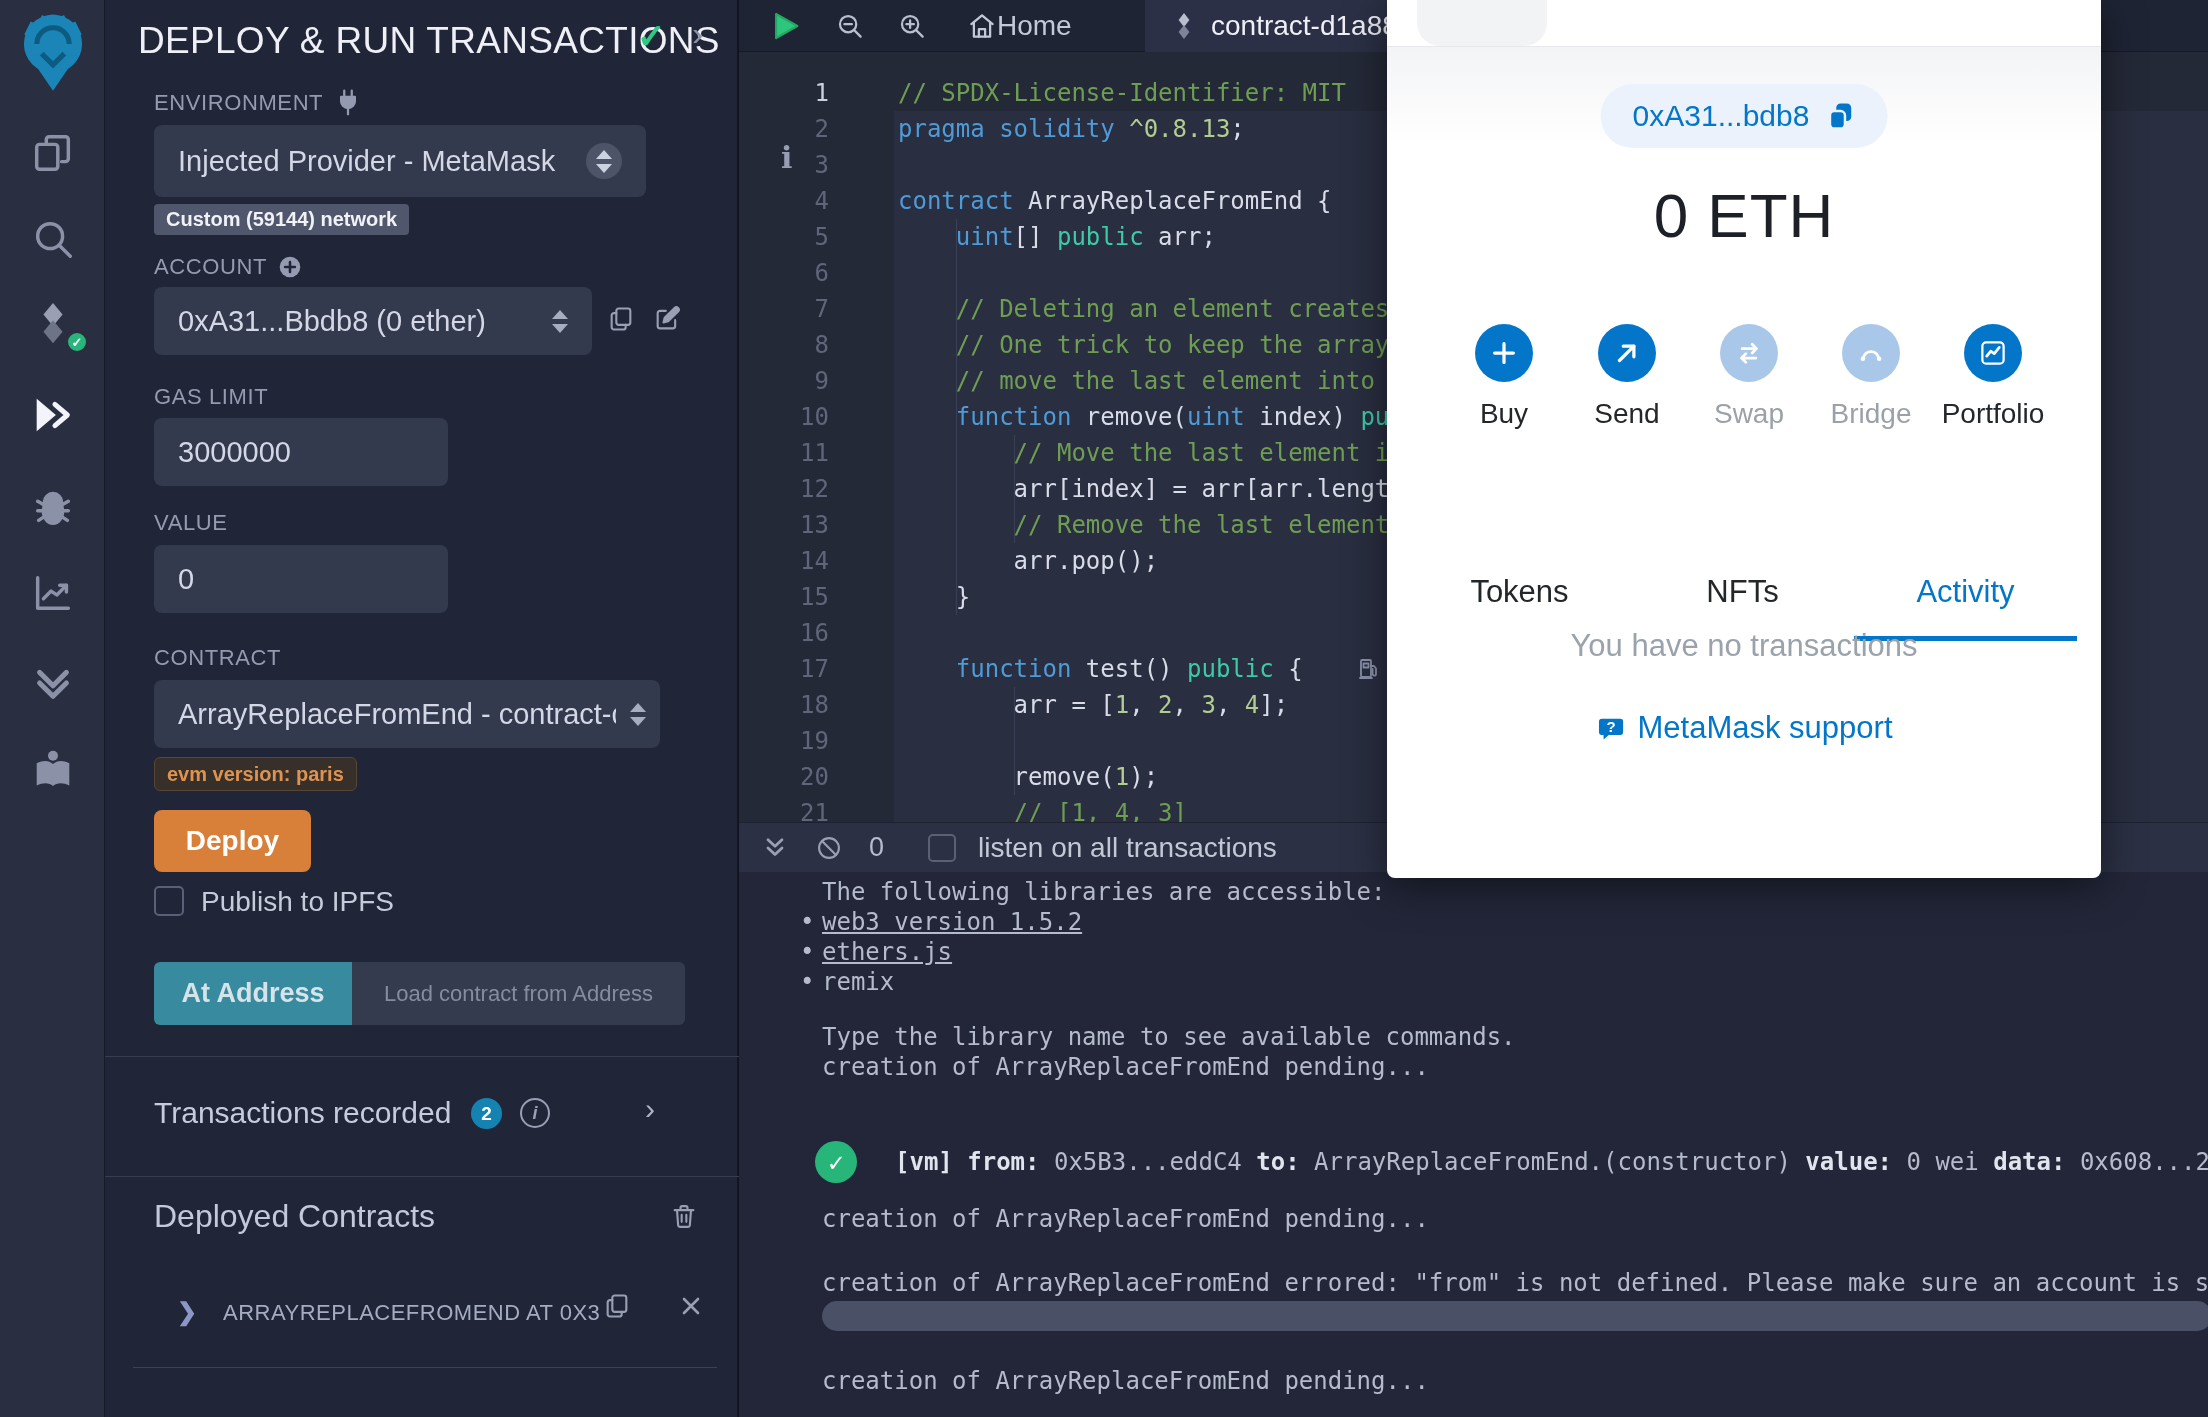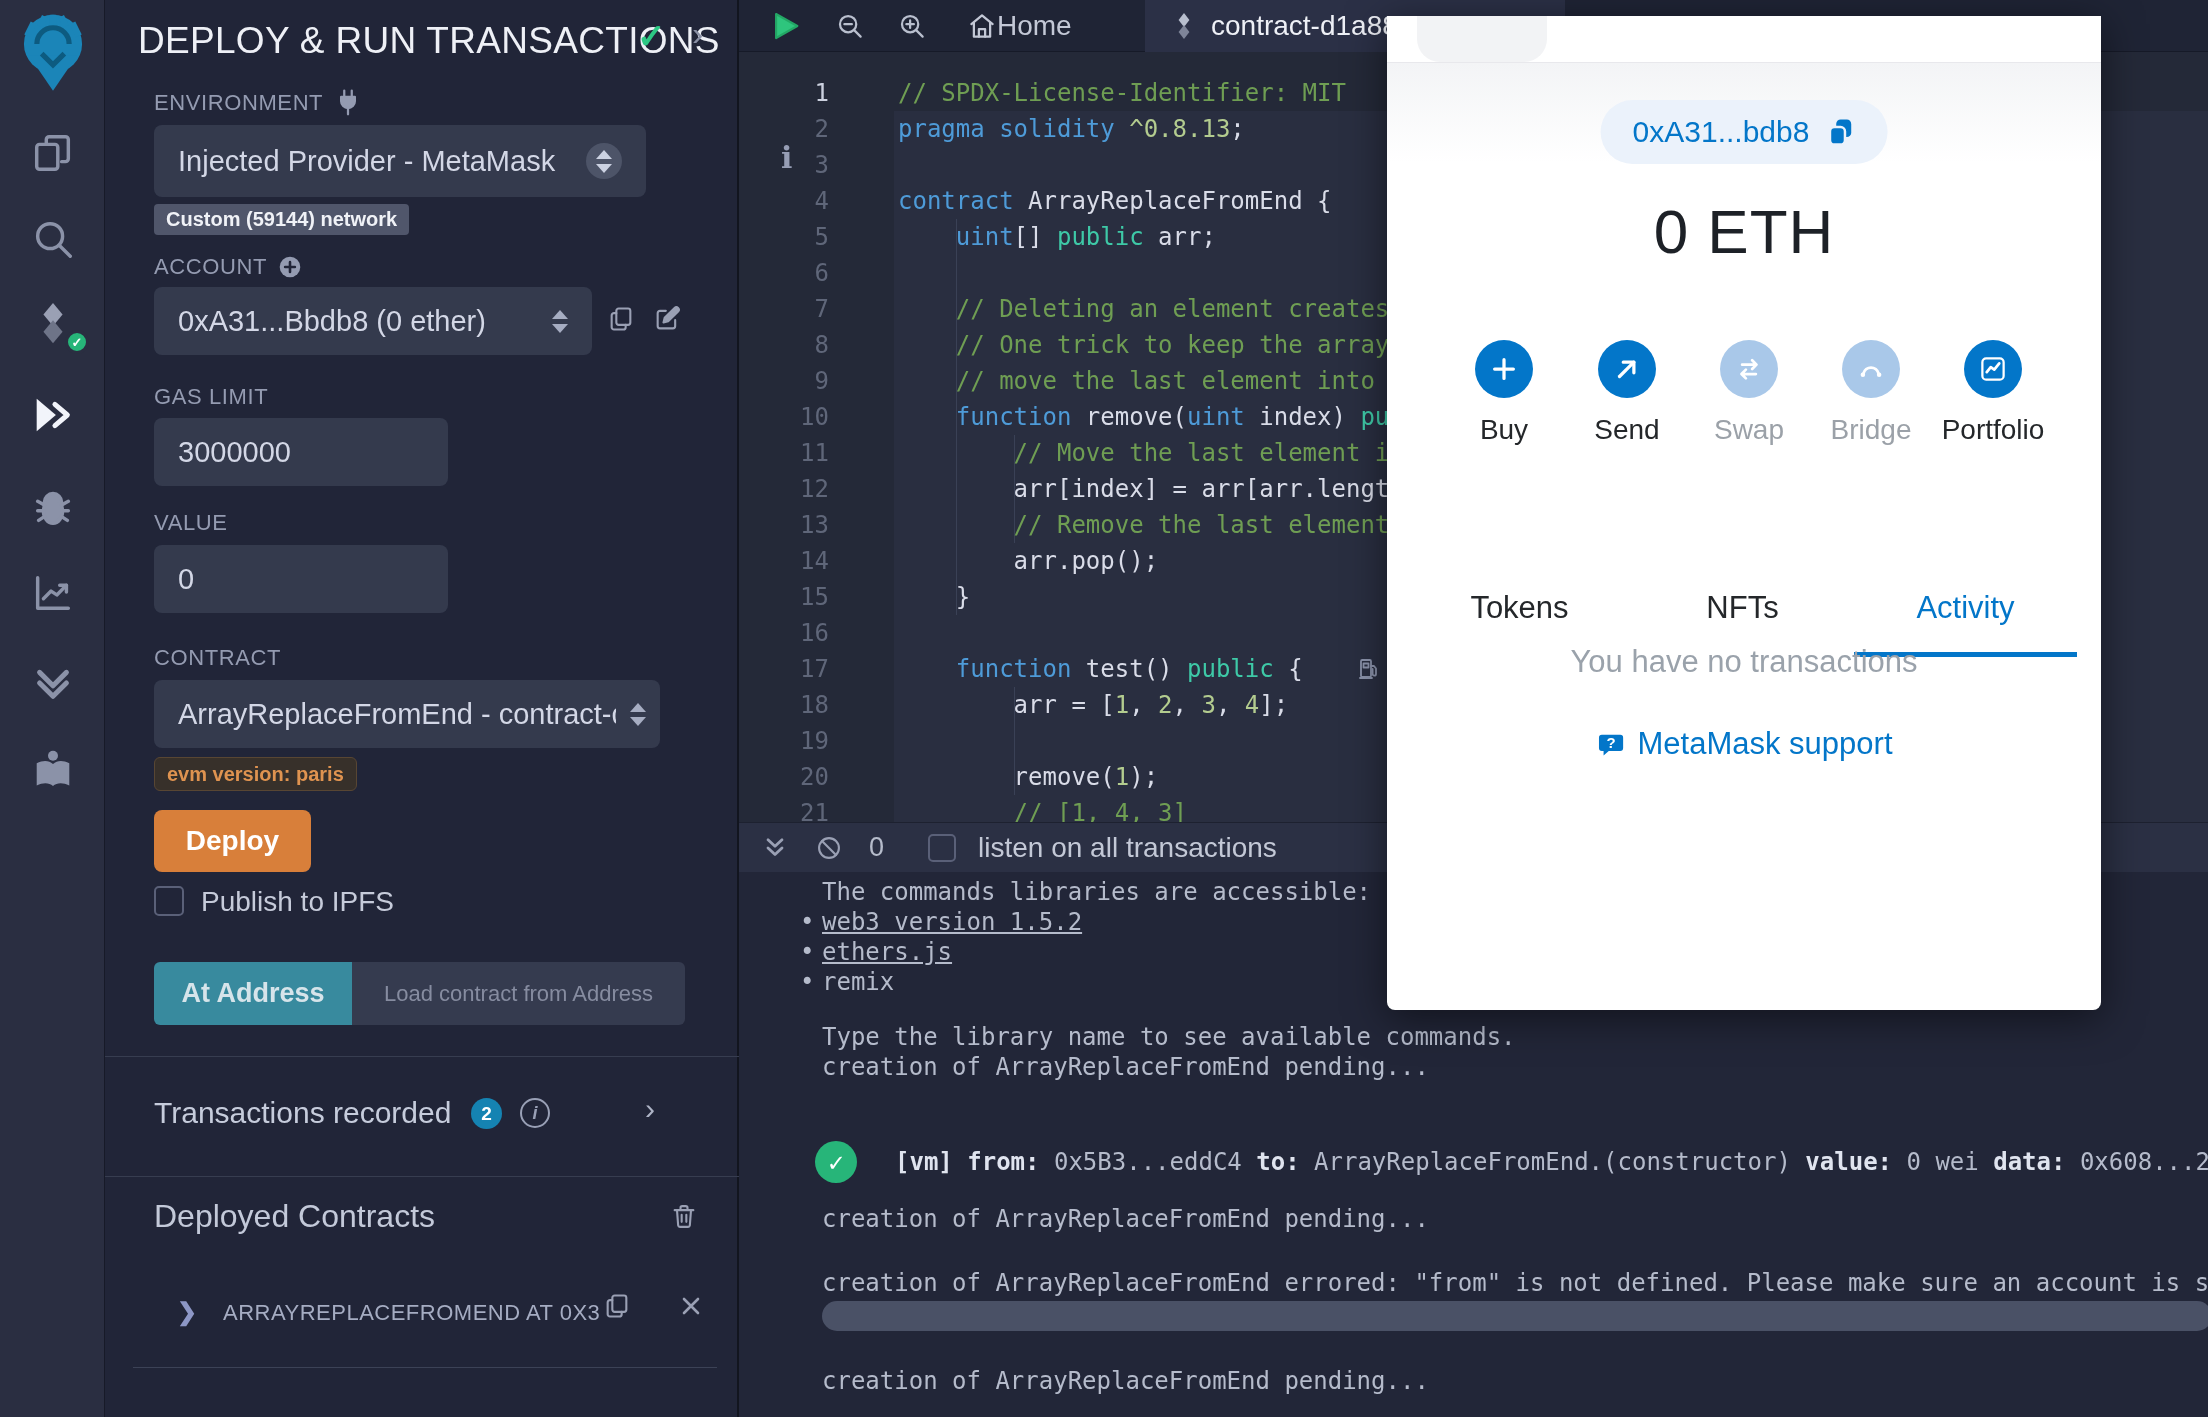--- a/index.html
+++ b/index.html
@@ -70,21 +70,21 @@
   .tline { position:absolute; left:83px; height:32px; line-height:32px; white-space:pre; }
   .tbullet::before { content:"•"; position:absolute; left:-22px; color:#b5bbcb; }
   .tlink { text-decoration:underline; cursor:pointer; }
   .vm-row { position:absolute; left:76px; display:flex; align-items:center; gap:38px; }
   .vm-check { width:42px; height:42px; border-radius:50%; background:#27b579; color:#fff; font-size:26px; font-weight:700;
               display:flex; align-items:center; justify-content:center; }
   .vm-b { color:#e0e4ef; font-weight:700; } .vm-r { color:#b5bbcb; }
   .scrollpill { position:absolute; left:83px; width:1390px; height:30px; border-radius:15px; background:#4a5166; cursor:pointer; }
 
   
-  #popup { left:1387px; top:16px; width:714px; height:994px; background:#ffffff; z-index:30;
+  #popup { left:1387px; top:0; width:714px; height:878px; background:#ffffff; z-index:30;
            box-shadow:0 8px 40px rgba(0,0,0,.5); border-radius:0 0 8px 8px; }
   .mm-header { position:absolute; left:0; top:0; width:100%; height:47px; background:#fff; border-bottom:1px solid #e8e8ec; }
   .mm-netpill { position:absolute; left:30px; top:0; width:130px; height:46px; background:#f2f3f5; border-radius:0 0 23px 23px; cursor:pointer; }
   .mm-grad { position:absolute; left:0; top:47px; width:100%; height:100px; background:linear-gradient(180deg,#f3f4f6,#ffffff); }
   .mm-addr { position:absolute; left:50%; top:84px; transform:translateX(-50%); height:64px; padding:0 32px;
              background:#ebf2fb; border-radius:32px; display:flex; align-items:center; gap:16px;
              color:#0376c9; font-size:30px; font-weight:500; cursor:pointer; }
   .mm-balance { position:absolute; left:0; top:180px; width:100%; text-align:center; font-size:62px; font-weight:500;
                 color:#1d2127; letter-spacing:1px; }
   .mm-action { position:absolute; width:120px; display:flex; flex-direction:column; align-items:center; gap:16px; cursor:pointer; }
@@ -405,21 +405,21 @@
     <span style="margin-left:22px; font-size:28px; color:#c3c8d6;">listen on all transactions</span>
     <span id="termsearch-slot" style="margin-left:318px; color:#d5dae6;" class="icon-btn">
         <svg width="28" height="28" viewBox="0 0 24 24" fill="none" stroke="currentColor" stroke-width="1.8" stroke-linecap="round" stroke-linejoin="round">
           <circle cx="10.5" cy="10.5" r="6" stroke-width="2.4"></circle>
           <path d="M15 15 L20.5 20.5" stroke-width="2.8"></path>
         </svg>
       </span>
   </div>
 
   <div id="termbody" class="abs">
-      <div class="tline" style="top: 4px;">The commands libraries are accessible:</div>
+      <div class="tline" style="top: 4px;">The following libraries are accessible:</div>
       <div class="tline tbullet" style="top: 34px;"><span class="tlink">web3 version 1.5.2</span></div>
       <div class="tline tbullet" style="top: 64px;"><span class="tlink">ethers.js</span></div>
       <div class="tline tbullet" style="top: 94px;">remix</div>
       <div class="tline" style="top: 149px;">Type the library name to see available commands.</div>
       <div class="tline" style="top: 179px;">creation of ArrayReplaceFromEnd pending...</div>
       <div class="vm-row" style="top: 269px;">
         <div class="vm-check">✓</div>
         <div style="white-space: pre;"><span class="vm-b">[vm] </span><span class="vm-b">from: </span><span class="vm-r">0x5B3...eddC4 </span><span class="vm-b">to: </span><span class="vm-r">ArrayReplaceFromEnd.(constructor) </span><span class="vm-b">value: </span><span class="vm-r">0 wei </span><span class="vm-b">data: </span><span class="vm-r">0x608...20</span></div>
       </div>
       <div class="tline" style="top: 331px;">creation of ArrayReplaceFromEnd pending...</div>

